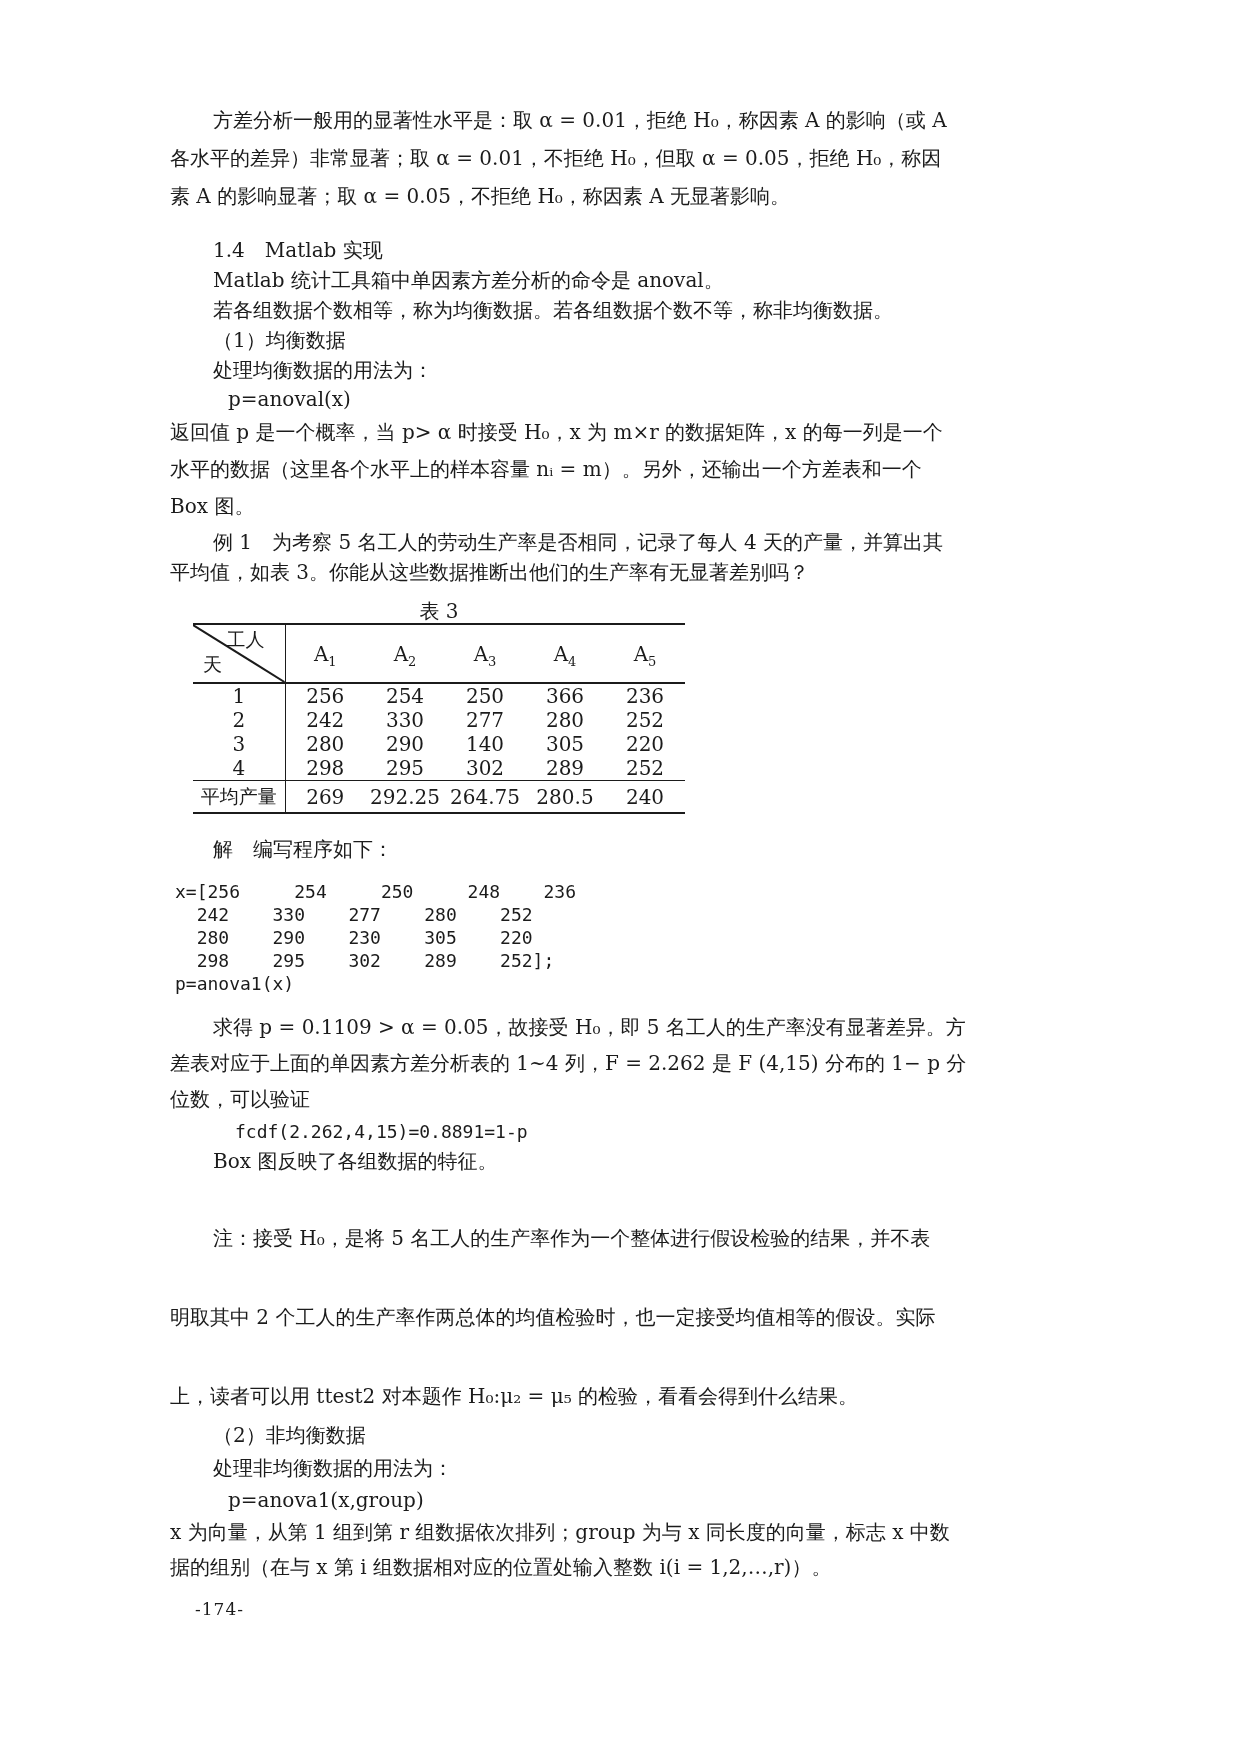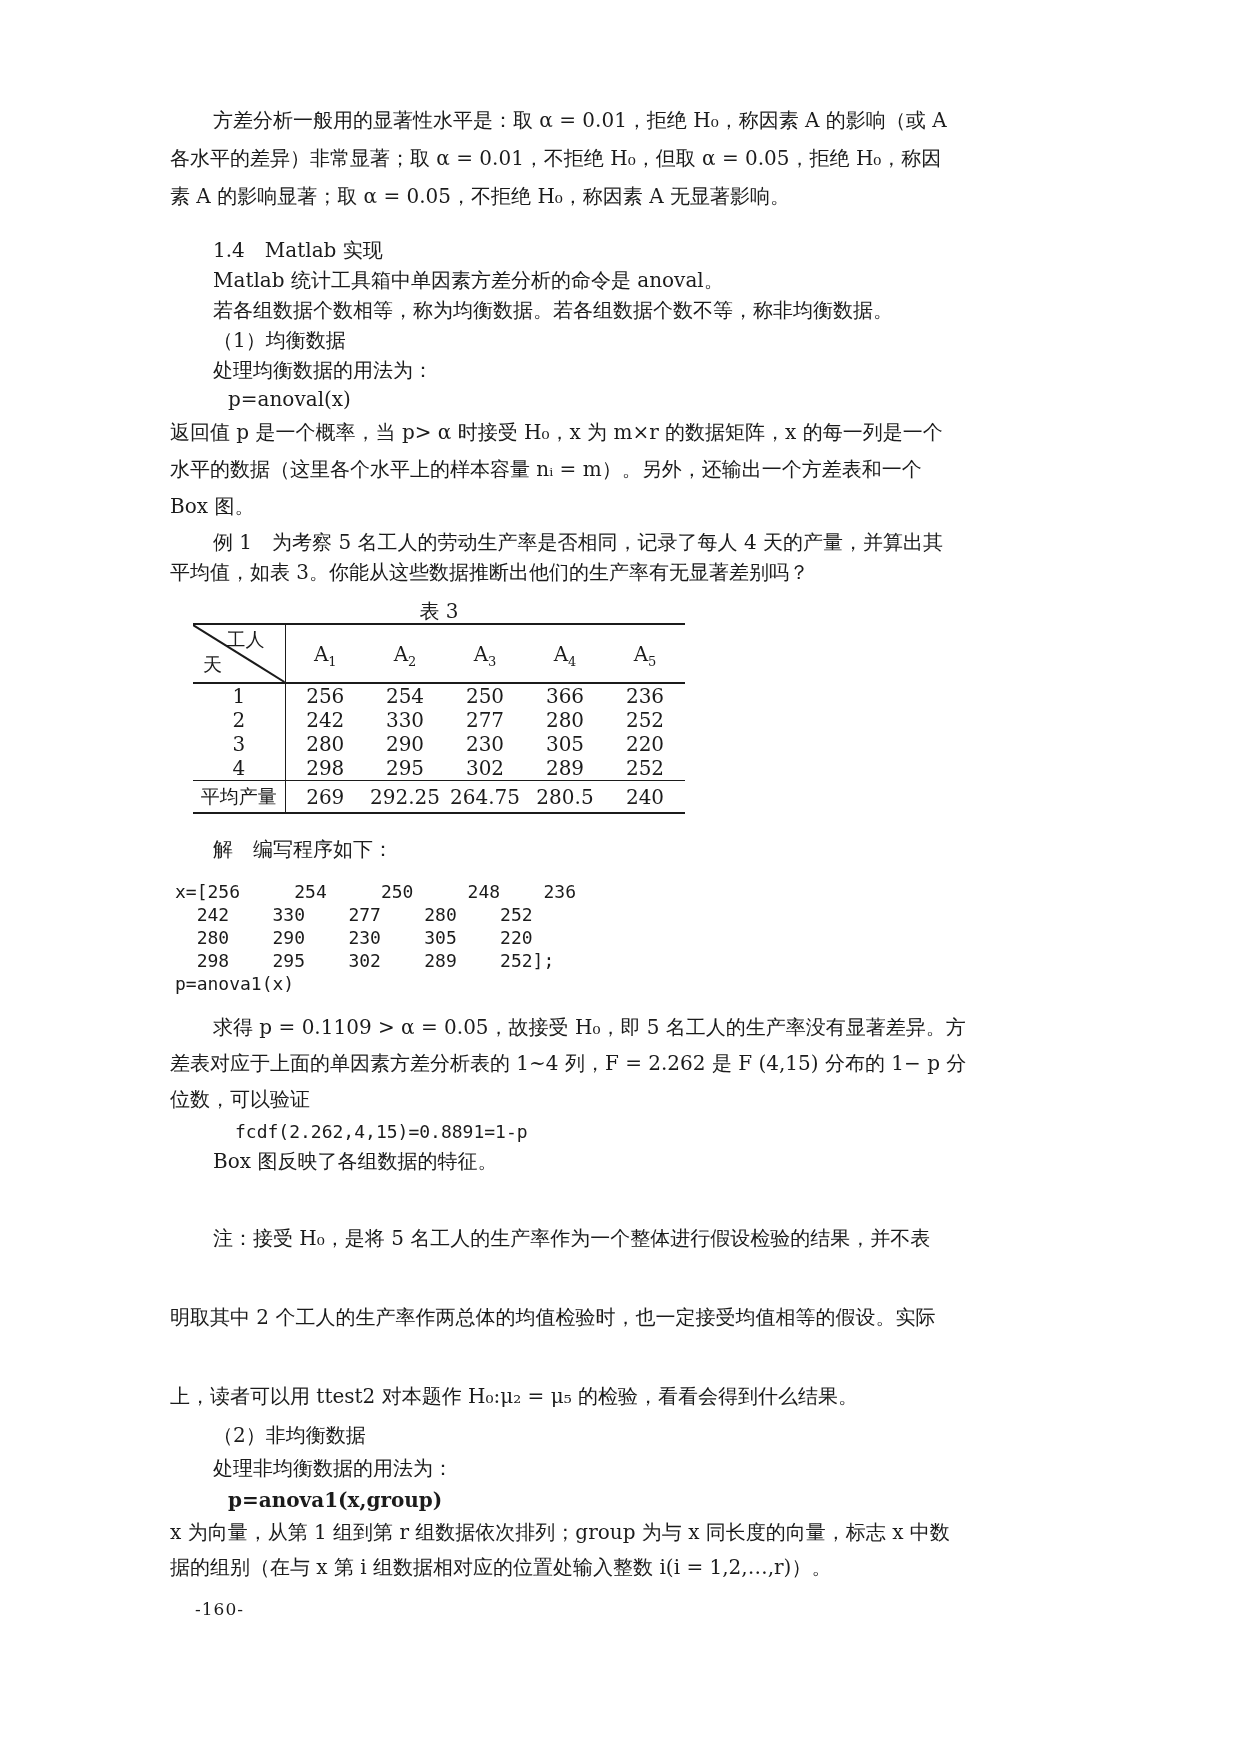--- a/index.html
+++ b/index.html
@@ -34,21 +34,21 @@
   .solution .ln{line-height:30px;}
   .codeblk{margin-top:16px;font-family:"DejaVu Sans Mono","Liberation Mono",monospace;font-size:18px;}
   .codeblk .ln{line-height:23px;white-space:pre;padding-left:5px;}
   .resultpara{margin-top:14px;}
   .resultpara .ln{line-height:36px;}
   .fcdf{line-height:30px;padding-left:65px;font-family:"DejaVu Sans Mono","Liberation Mono",monospace;font-size:18px;}
   .boxline{line-height:29px;}
   .notepara .ln{line-height:33px;margin-top:46px;}
   .item2{margin-top:6px;}
   .item2 .ln{line-height:33px;}
-  .syntax2{line-height:30px;padding-left:58px;font-weight:bold;}
+  .syntax2{line-height:30px;padding-left:58px;}
   .grouppara .ln{line-height:35px;}
   .pagenum{margin-top:14px;margin-left:25px;font-size:17px;letter-spacing:1px;}
 </style>
 </head>
 <body>
 
 <div class="page">
   <div class="content">
 
     <div class="blk">
@@ -117,21 +117,21 @@
         <td>242</td>
             <td>330</td>
             <td>277</td>
             <td>280</td>
             <td>252</td>
       </tr>
       <tr>
         <td class="lbl">3</td>
         <td>280</td>
             <td>290</td>
-            <td>230</td>
+            <td>140</td>
             <td>305</td>
             <td>220</td>
       </tr>
       <tr>
         <td class="lbl">4</td>
         <td>298</td>
             <td>295</td>
             <td>302</td>
             <td>289</td>
             <td>252</td>
@@ -179,16 +179,16 @@
       <div class="ln ind">处理非均衡数据的用法为：</div>
     </div>
 
     <div class="ln syntax2">p=anova1(x,group)</div>
 
     <div class="grouppara">
       <div class="ln">x 为向量，从第 1 组到第 r 组数据依次排列；group 为与 x 同长度的向量，标志 x 中数</div>
       <div class="ln">据的组别（在与 x 第 i 组数据相对应的位置处输入整数 i(i = 1,2,…,r)）。</div>
     </div>
 
-    <div class="pagenum">-160-</div>
+    <div class="pagenum">-174-</div>
 
   </div>
 </div>
 
 </body></html>

